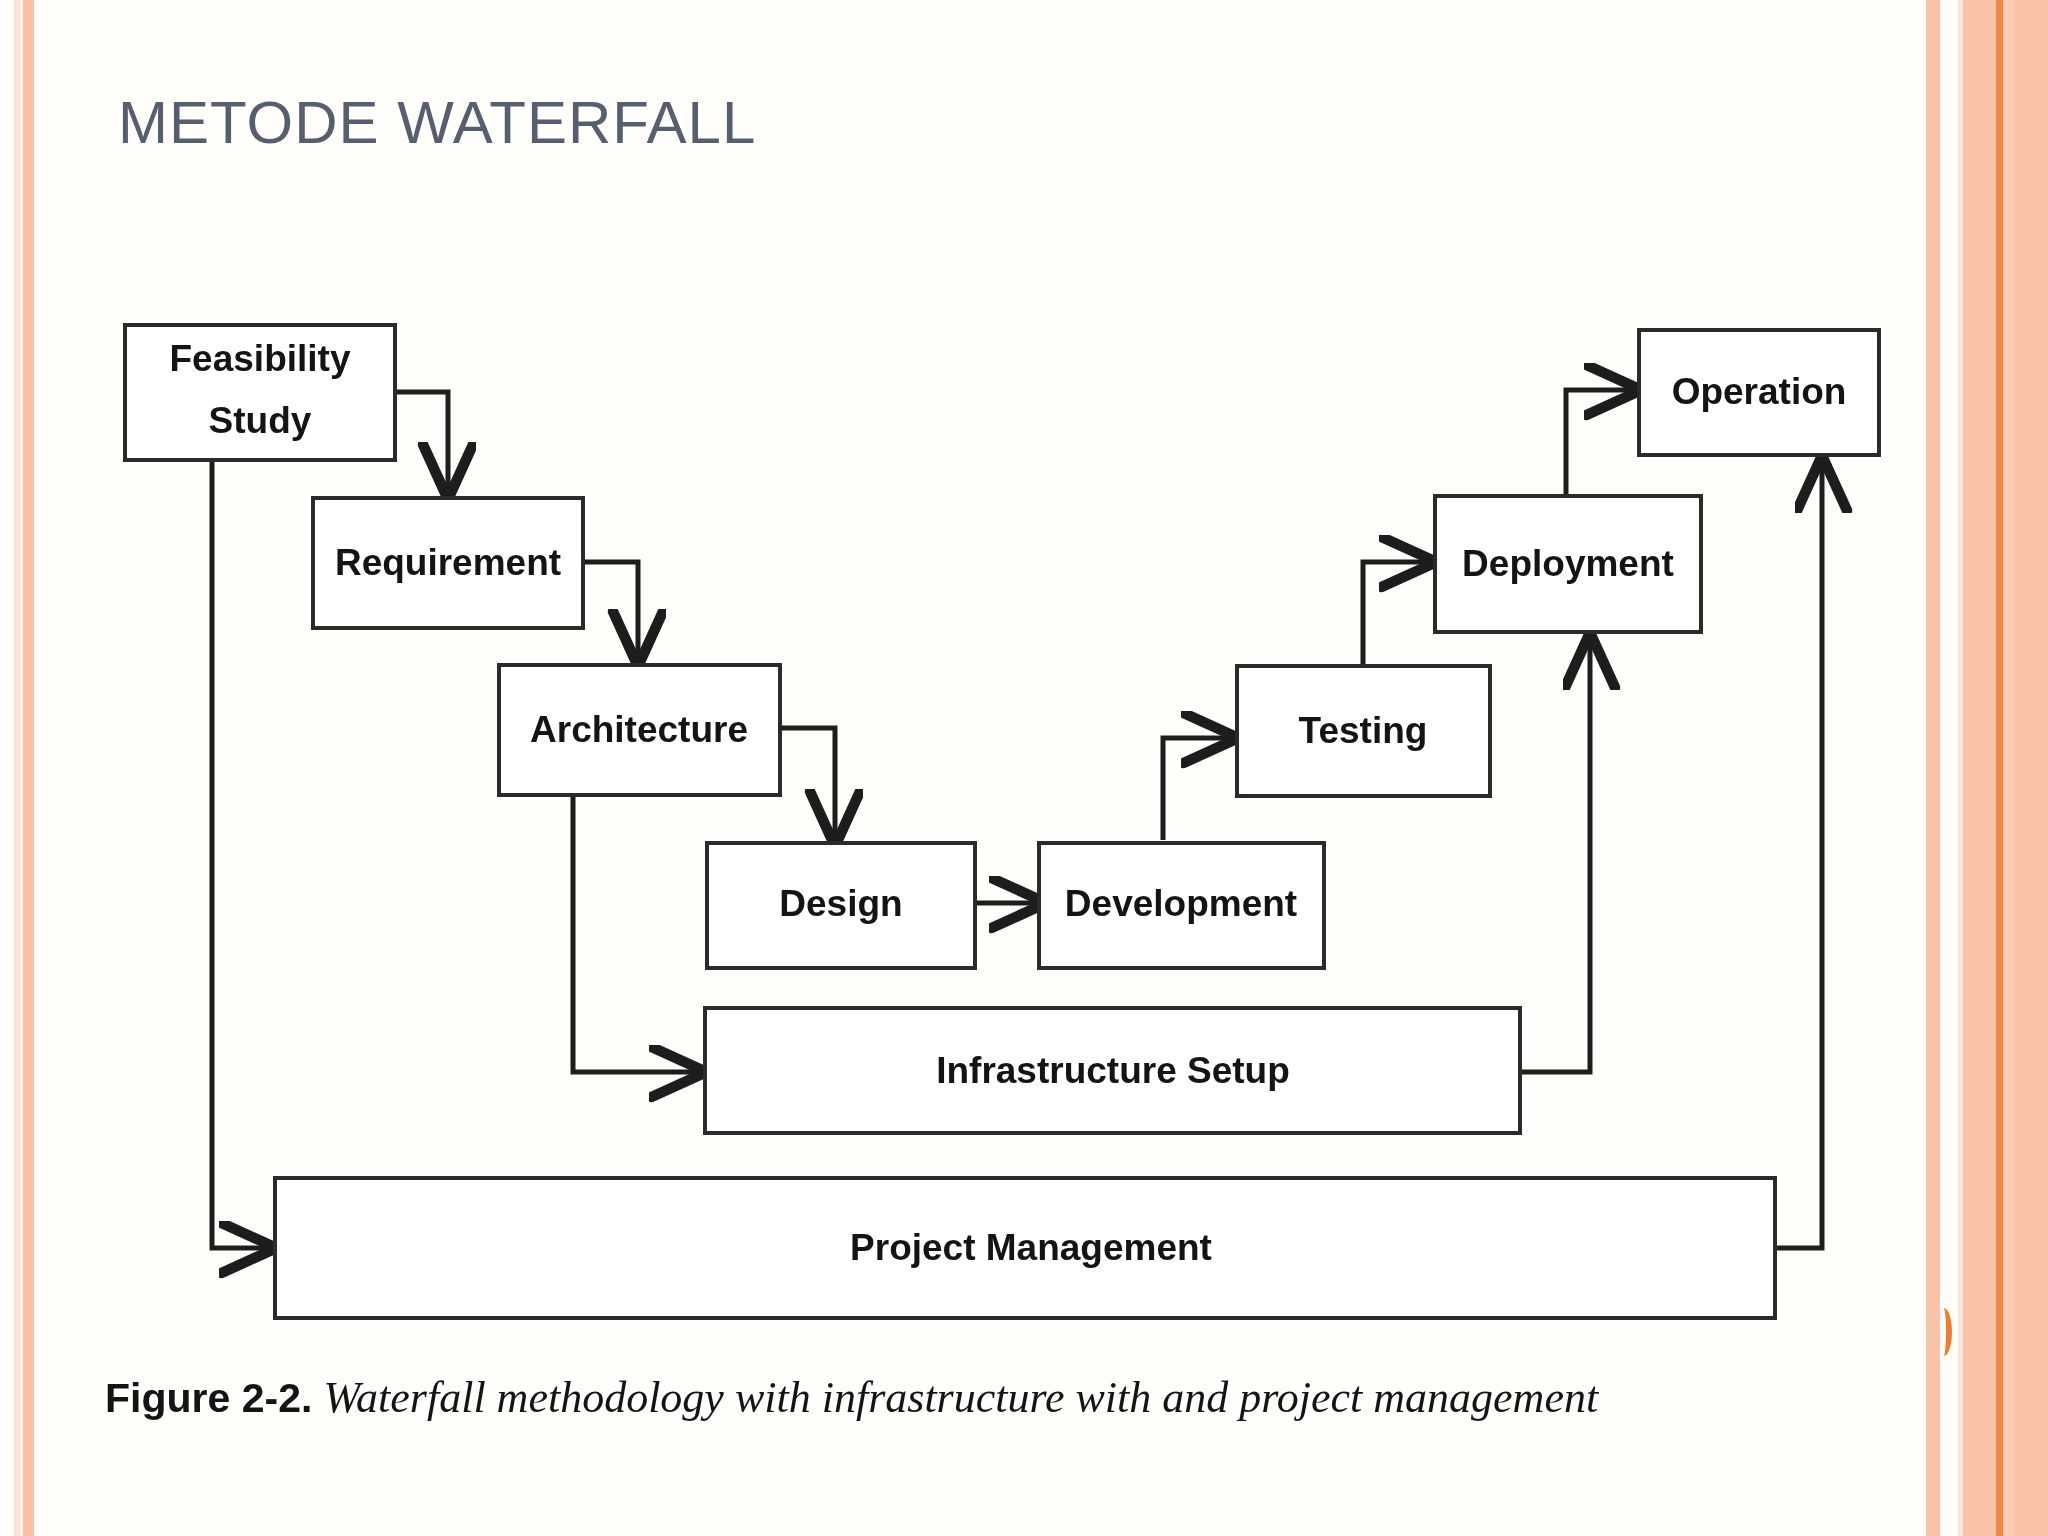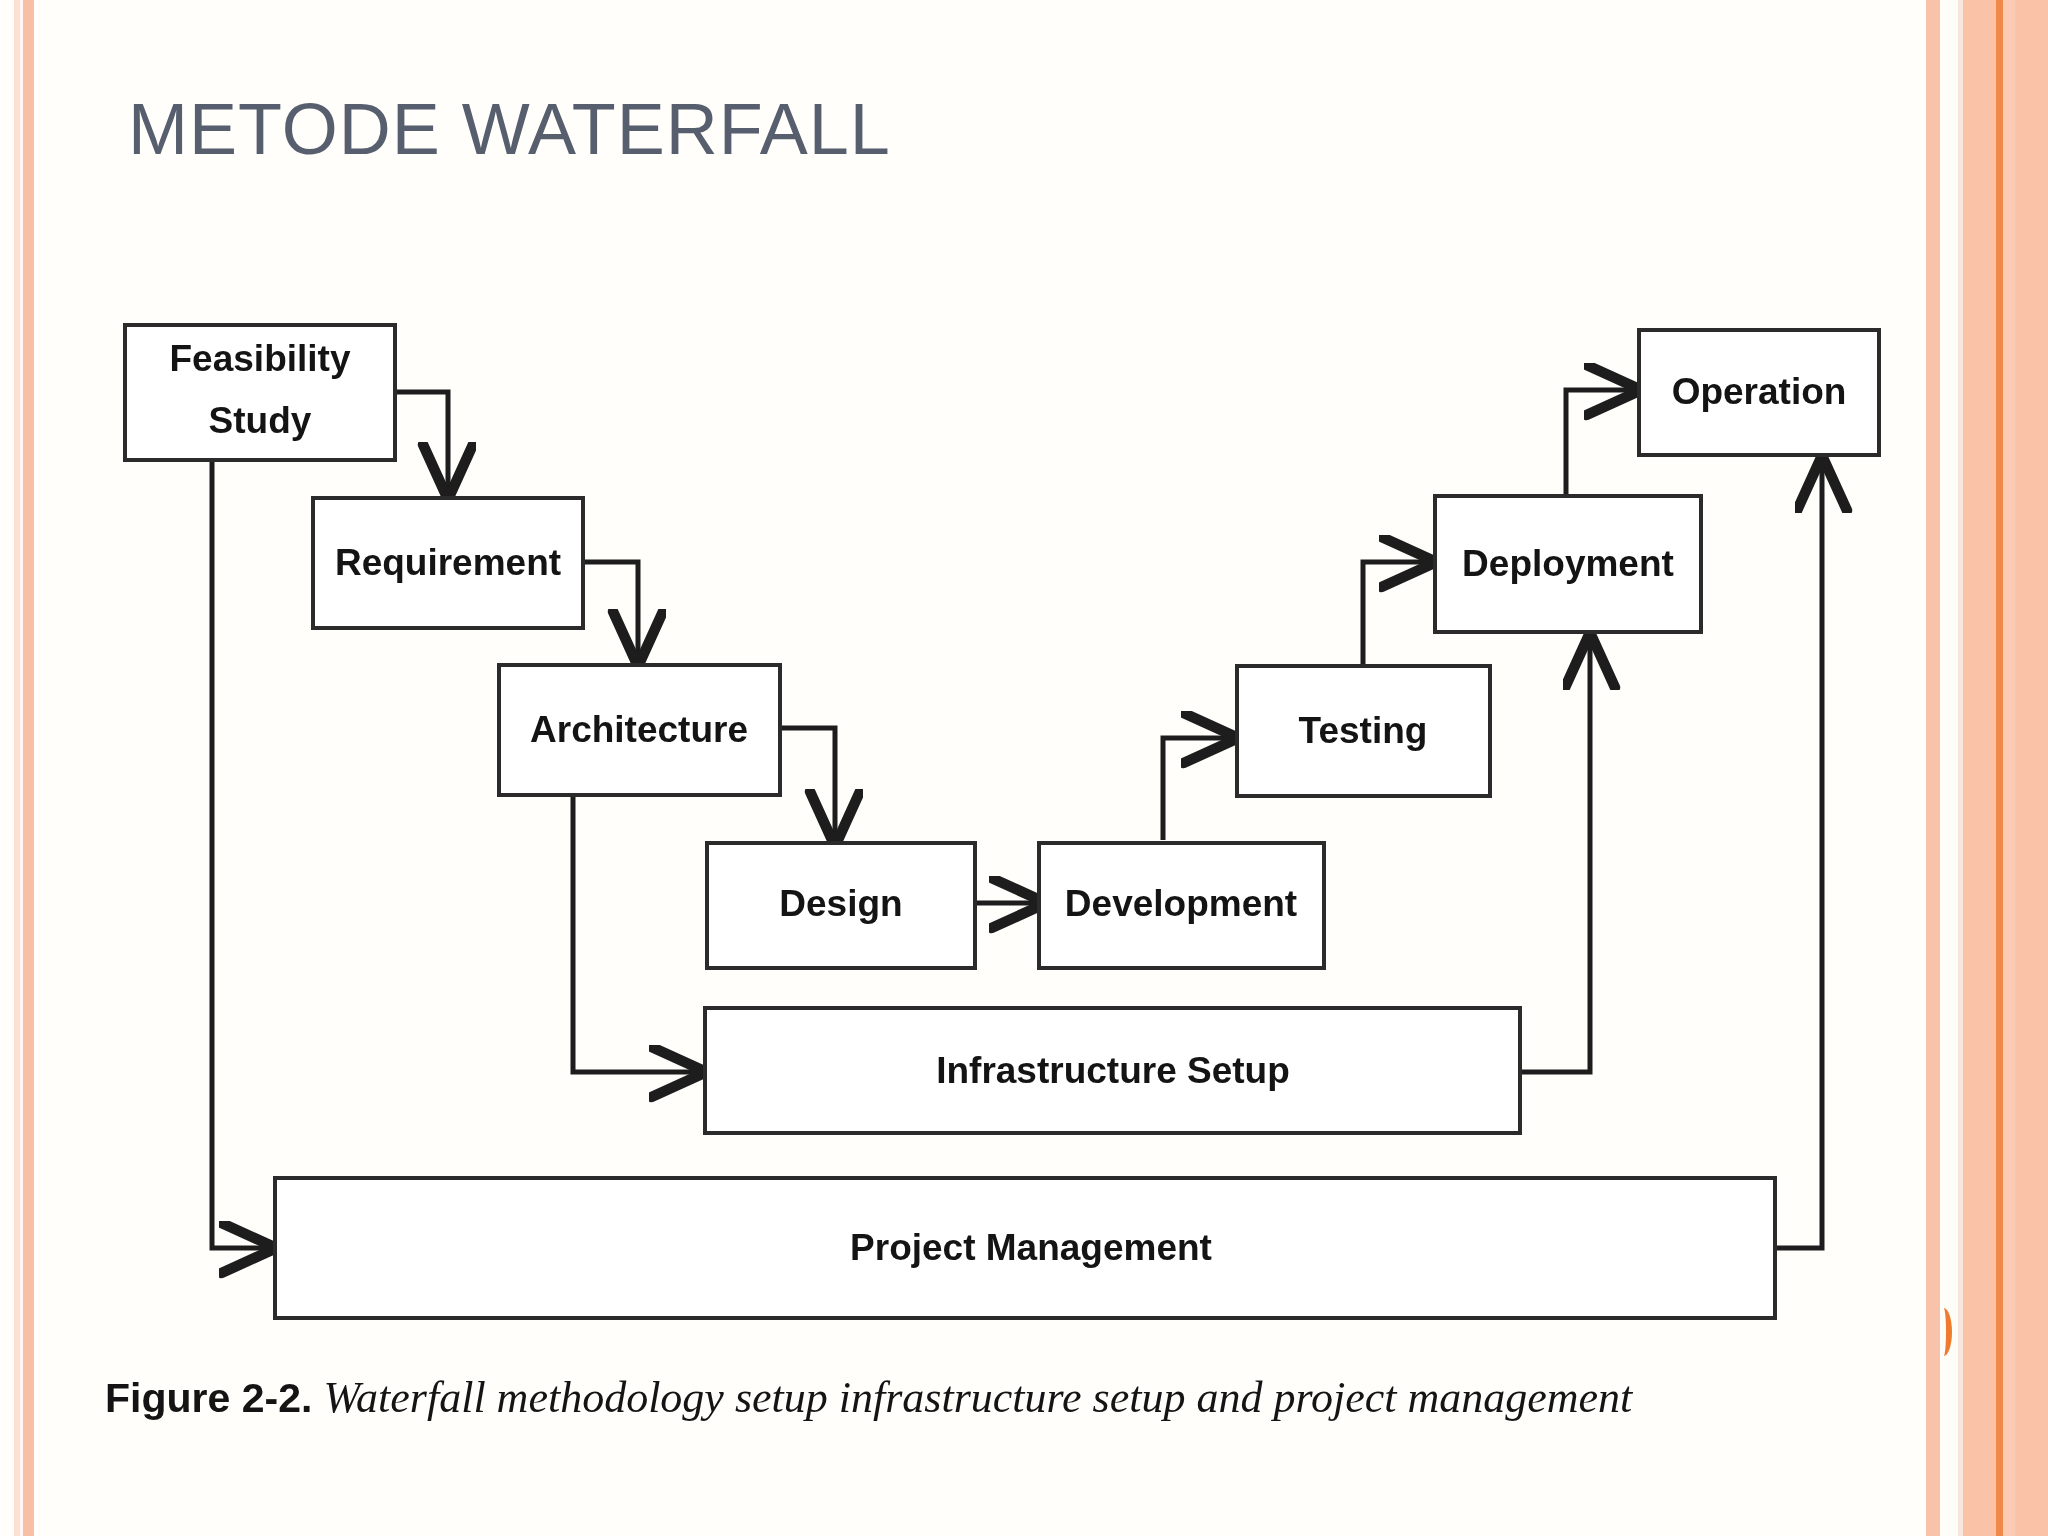--- a/index.html
+++ b/index.html
@@ -49,23 +49,23 @@
     width: 8px;
     height: 48px;
     border-right: 6px solid #ef7c2e;
     border-radius: 0 60% 60% 0 / 0 50% 50% 0;
     pointer-events: none;
   }
 
   
   .slide-title {
     position: absolute;
-    left: 128px;
+    left: 118px;
     top: 88px;
-    font-size: 72px;
+    font-size: 60px;
     letter-spacing: 1px;
     color: #575f6e;
     font-weight: 400;
     white-space: nowrap;
   }
 
   
   .figure-wrap {
     position: absolute;
     left: 0;
@@ -215,17 +215,17 @@
       </g>
 
       <g>
         <rect class="box-rect" x="275" y="1178" width="1500" height="140"></rect>
         <text class="node-label" x="1031" y="1250">Project Management</text>
       </g>
     </svg>
 
     <div class="caption">
       <span class="cap-label">Figure 2-2.</span>
-      <span class="cap-text">Waterfall methodology setup infrastructure setup and project management</span>
+      <span class="cap-text">Waterfall methodology with infrastructure with and project management</span>
     </div>
   </div>
 
 </div>
 
 </body></html>

